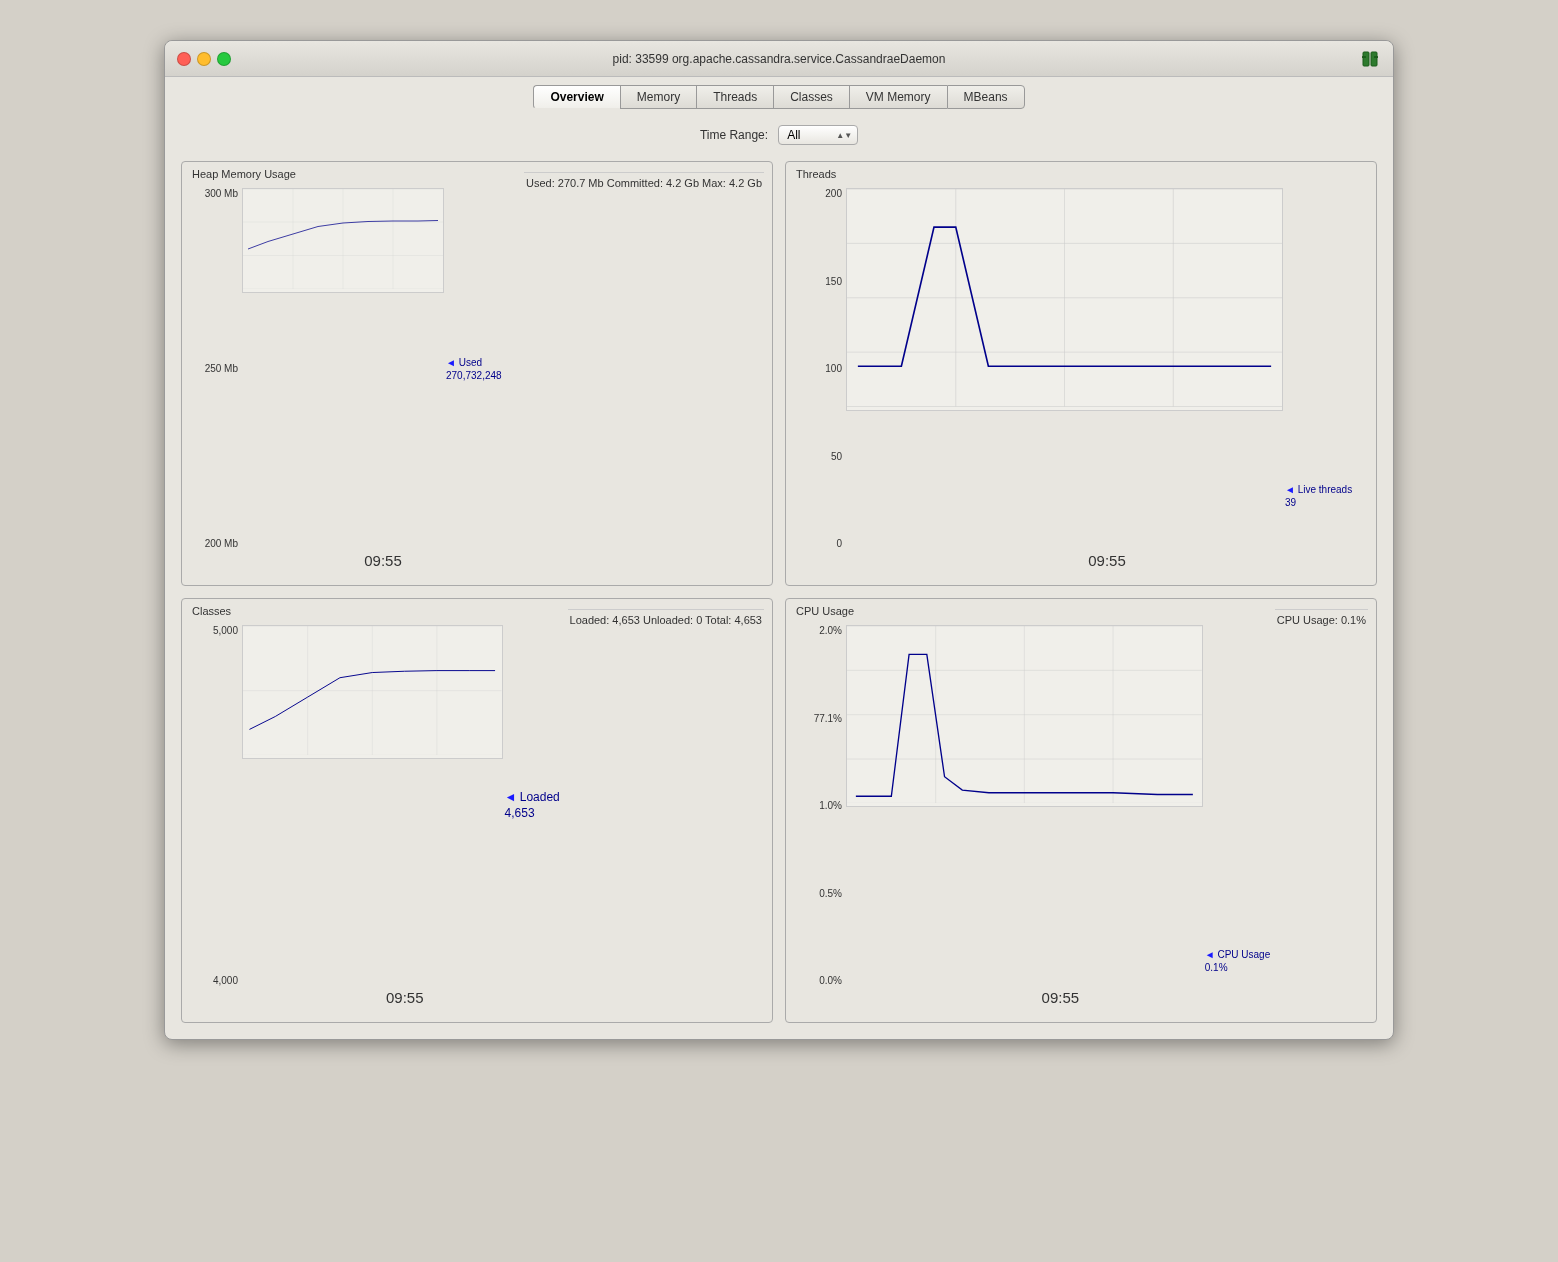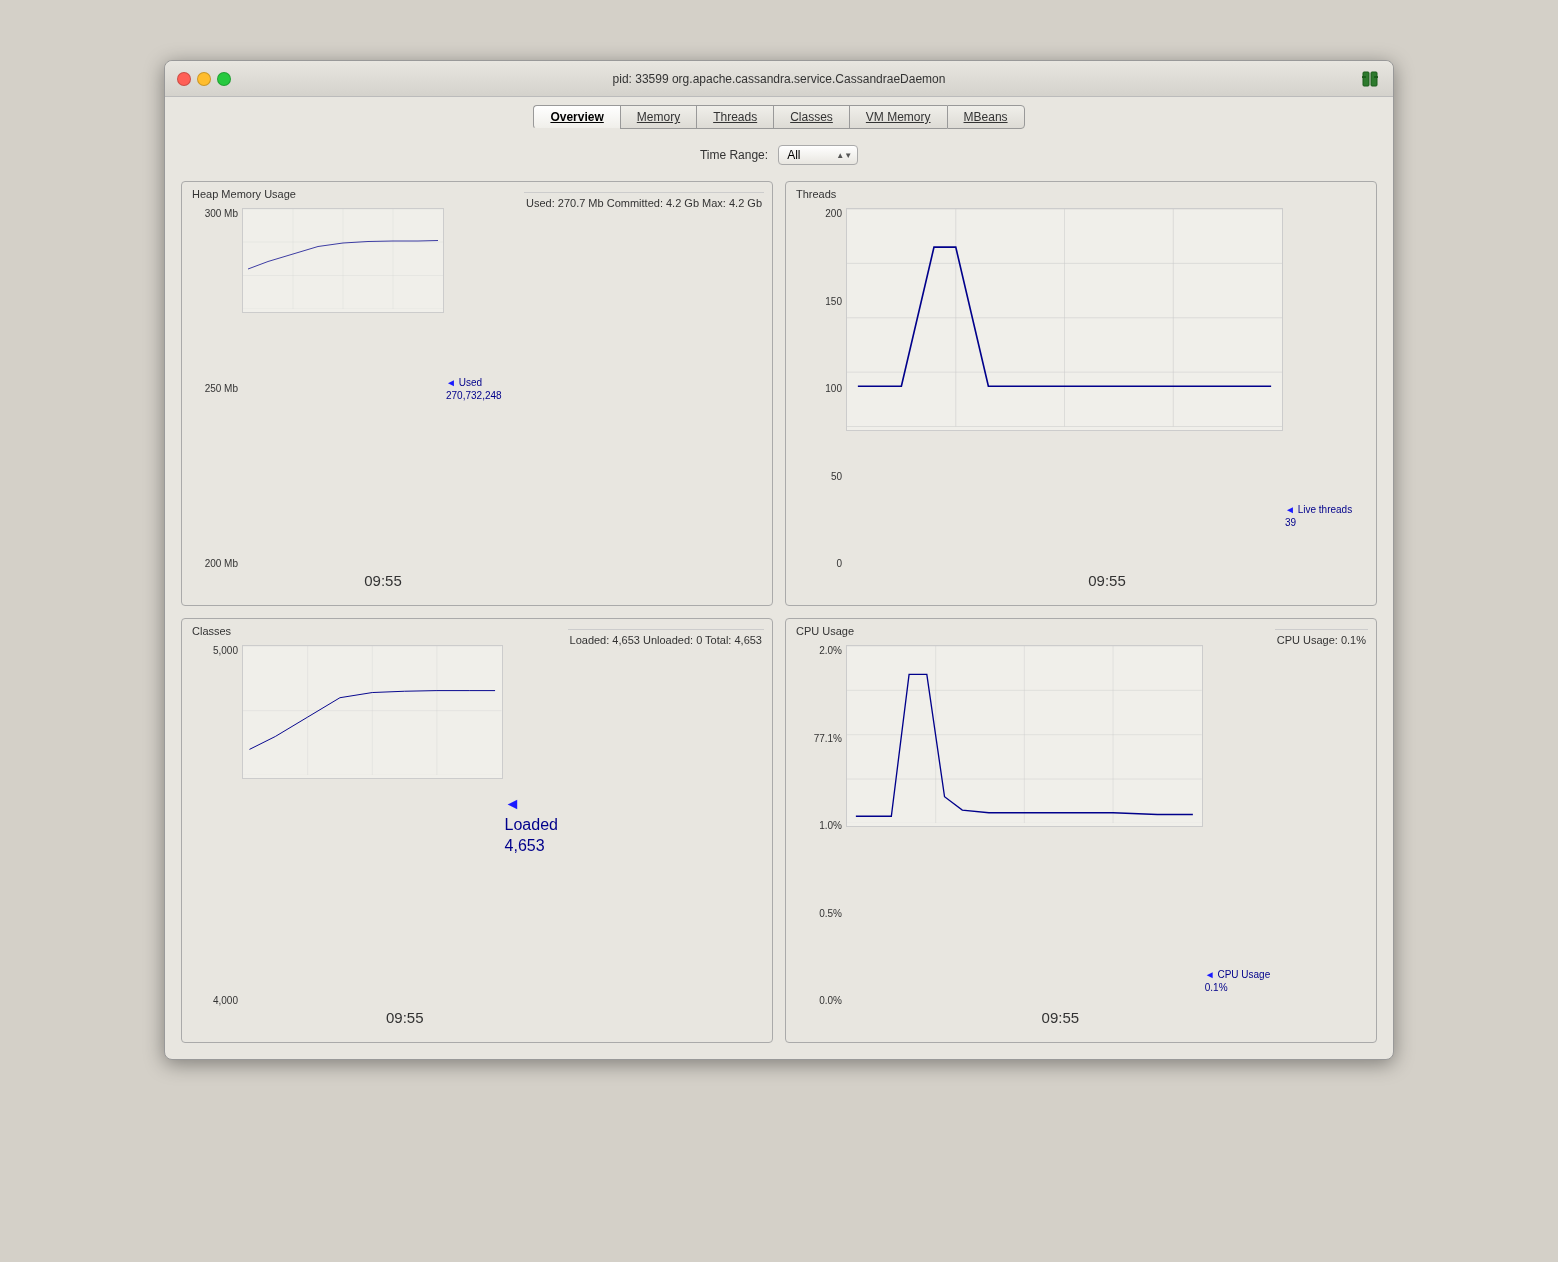--- a/index.html
+++ b/index.html
@@ -7,21 +7,21 @@
       font-family: -apple-system, "Lucida Grande", Arial, sans-serif;
       font-size: 12px;
       background: #d4d0c8;
       width: 1558px;
       height: 1262px;
       overflow: hidden;
     }
     .window {
       width: 1230px;
       height: 1000px;
-      margin: 60px auto;
+      margin: 40px auto;
       background: #e8e6e0;
       border-radius: 8px;
       box-shadow: 0 4px 20px rgba(0,0,0,0.4);
       border: 1px solid #999;
       display: flex;
       flex-direction: column;
     }
     .title-bar {
       background: linear-gradient(to bottom, #e8e6e0, #d4d2cc);
       border-bottom: 1px solid #bbb;
@@ -66,21 +66,20 @@
       gap: 0;
     }
     .tab {
       padding: 4px 16px;
       border: 1px solid #999;
       background: linear-gradient(to bottom, #f0efea, #dddbd5);
       cursor: pointer;
       font-size: 12px;
       color: #333;
       border-right: none;
-      text-decoration: underline;
     }
     .tab:first-child { border-radius: 4px 0 0 4px; }
     .tab:last-child { border-radius: 0 4px 4px 0; border-right: 1px solid #999; }
     .tab.active {
       background: linear-gradient(to bottom, #fff, #f0efea);
       font-weight: bold;
       color: #000;
       border-bottom: 1px solid #e8e6e0;
     }
     .content {
@@ -346,21 +345,21 @@
                 <line x1="0" y1="100" x2="400" y2="100" class="grid-line"></line>
                 <line x1="0" y1="200" x2="400" y2="200" class="grid-line"></line>
                 <line x1="100" y1="0" x2="100" y2="200" class="grid-line"></line>
                 <line x1="200" y1="0" x2="200" y2="200" class="grid-line"></line>
                 <line x1="300" y1="0" x2="300" y2="200" class="grid-line"></line>
 
                 <polyline class="data-line" points="10,160 50,140 100,110 150,80 200,72 250,70 300,69 350,69 390,69"></polyline>
               </svg>
             </div>
             <div style="position:absolute; right:0; top:18px; bottom:28px; width:63px; display:flex; align-items:center;">
-              <div style="font-size:16px; color:#00008b; line-height:1.3;">
+              <div style="font-size:12px; color:#00008b; line-height:1.3;">
                 <span style="color:#1a1aff;">◄ </span><span>Loaded</span><br>
                 <span>4,653</span>
               </div>
             </div>
             <div class="x-axis-label" style="bottom:8px;">09:55</div>
           </div>
         </div>
         <div class="chart-info">Loaded: 4,653   Unloaded: 0   Total: 4,653</div>
       </div>
 

